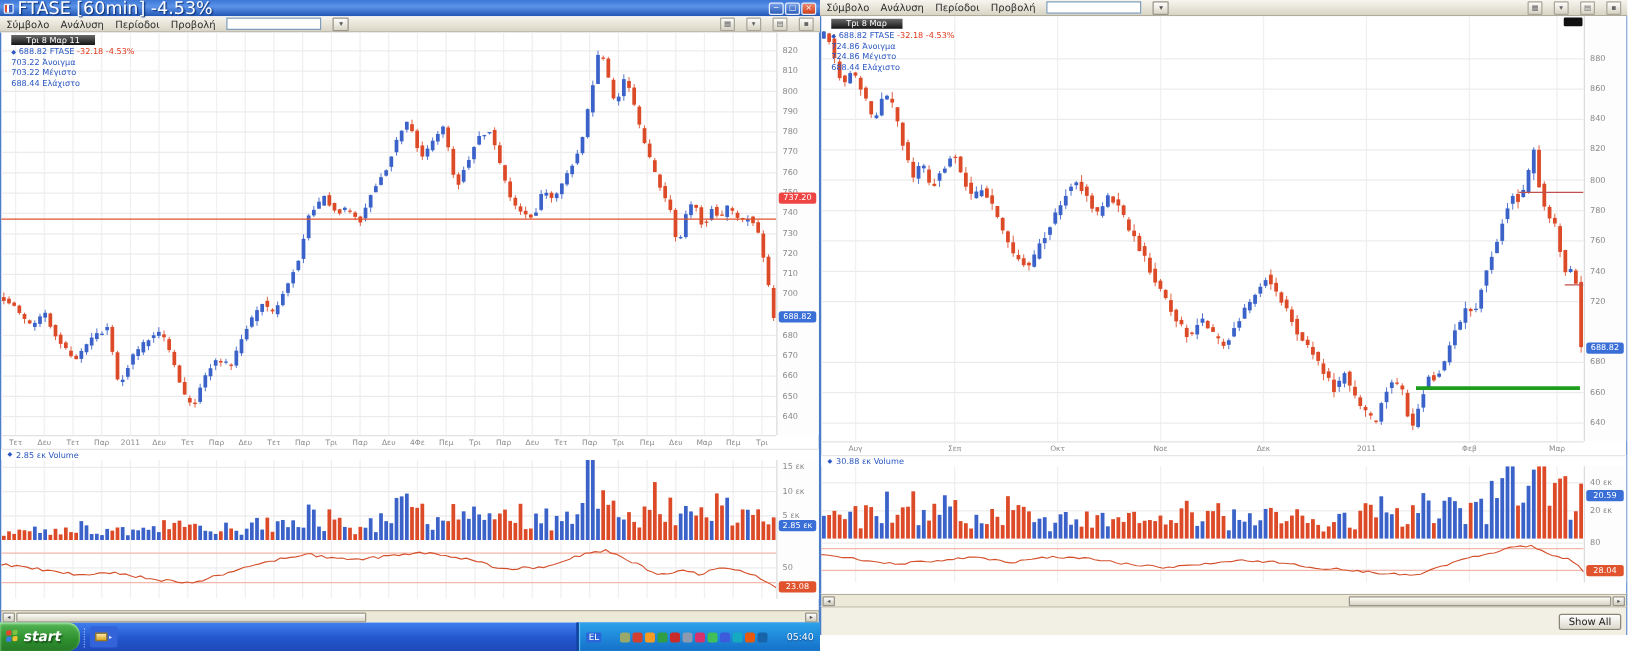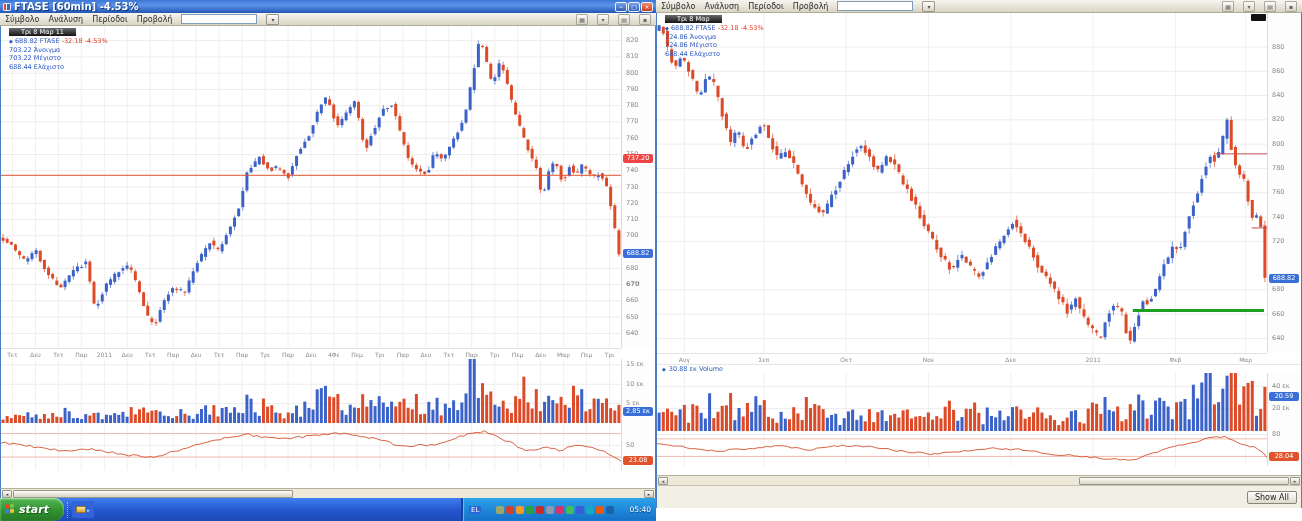--- a/index.html
+++ b/index.html
@@ -8,21 +8,21 @@
   .screen{display:flex;width:1302px;height:521px}
   .shot{position:relative;height:521px}
   .shot-left{width:656px}
   .shot-right{width:646px}
 
   
   .titlebar{height:13px;background:linear-gradient(180deg,#3d77d6,#5b93e8 40%,#2257b4);
     display:flex;align-items:center;gap:3px;padding:0 3px}
   .app-icon{width:8px;height:8px;border:1px solid #dce7f8;border-radius:1px;
     background:linear-gradient(90deg,#e14a2a 0 33%,#fff 33% 55%,#3a62c8 55%);flex:0 0 auto}
-  .title-text{flex:1;color:#fff;font-size:10px;font-weight:bold;white-space:nowrap;
+  .title-text{flex:1;color:#fff;font-size:14px;font-weight:normal;white-space:nowrap;
     overflow:hidden;text-shadow:1px 1px 1px #0b2f72}
   .winbtns{display:flex;gap:1px}
   .winbtn{width:12px;height:10px;border:1px solid #e7effc;border-radius:2px;
     background:linear-gradient(#77a0e8,#2e5cb8);color:#fff;font-size:6px;line-height:8px;
     text-align:center;cursor:default}
   .winbtn.close{background:linear-gradient(#ef8b70,#cf3b18)}
 
   .menubar{height:13px;background:linear-gradient(#f7f5ef,#d9d5c5);
     border-bottom:1px solid #b0ac9c;display:flex;align-items:center;gap:9px;
     padding:0 5px;font-size:8px;color:#2d2d2d}
@@ -497,21 +497,21 @@
             <span class="ytick" style="top: 76.1869px;">780</span>
             <span class="ytick" style="top: 92.4495px;">770</span>
             <span class="ytick" style="top: 108.712px;">760</span>
             <span class="ytick" style="top: 124.975px;">750</span>
             <span class="ytick" style="top: 141.237px;">740</span>
             <span class="ytick" style="top: 157.5px;">730</span>
             <span class="ytick" style="top: 173.763px;">720</span>
             <span class="ytick" style="top: 190.025px;">710</span>
             <span class="ytick" style="top: 206.288px;">700</span>
             <span class="ytick" style="top: 238.813px;">680</span>
-            <span class="ytick" style="top: 255.076px; font-weight: bold;">670</span>
+            <span class="ytick" style="top: 255.076px;">670</span>
             <span class="ytick" style="top: 271.338px;">660</span>
             <span class="ytick" style="top: 287.601px;">650</span>
             <span class="ytick" style="top: 303.864px;">640</span>
             <div class="badge" style="top: 128px; background: #ef4444;">737.20</div>
             <div class="badge" style="top: 222.969px; background: rgb(58, 111, 216);">688.82</div>
           </div>
         <div class="legend">
           <div class="lgd-date">Τρι 8 Μαρ 11</div>
           <div class="lgd-row"><span class="mk">◆</span> <span>688.82</span> <span>FTASE</span> <span class="chg">-32.18 -4.53%</span></div>
           <div class="lgd-row"><span>703.22</span> <span>Άνοιγμα</span></div>
@@ -540,20 +540,24 @@
           <span style="left: 401.852px;">Παρ</span>
           <span style="left: 424.815px;">Δευ</span>
           <span style="left: 447.778px;">Τετ</span>
           <span style="left: 470.741px;">Παρ</span>
           <span style="left: 493.704px;">Τρι</span>
           <span style="left: 516.667px;">Πεμ</span>
           <span style="left: 539.63px;">Δευ</span>
           <span style="left: 562.593px;">Μαρ</span>
           <span style="left: 585.556px;">Πεμ</span>
           <span style="left: 608.519px;">Τρι</span>
+        </div>
+      <div class="ind-legend">
+          <span class="mk vol-col">◆</span>
+          <span class="vol-col">2.85 εκ Volume</span>
         </div>
       <div class="pane vol">
         <svg class="vol-svg">
             <line x1="11.481481481481481" y1="0" x2="11.481481481481481" y2="64" stroke="#f1efef"></line>
             <line x1="34.44444444444444" y1="0" x2="34.44444444444444" y2="64" stroke="#f1efef"></line>
             <line x1="57.407407407407405" y1="0" x2="57.407407407407405" y2="64" stroke="#f1efef"></line>
             <line x1="80.37037037037037" y1="0" x2="80.37037037037037" y2="64" stroke="#f1efef"></line>
             <line x1="103.33333333333333" y1="0" x2="103.33333333333333" y2="64" stroke="#f1efef"></line>
             <line x1="126.29629629629629" y1="0" x2="126.29629629629629" y2="64" stroke="#f1efef"></line>
             <line x1="149.25925925925924" y1="0" x2="149.25925925925924" y2="64" stroke="#f1efef"></line>

